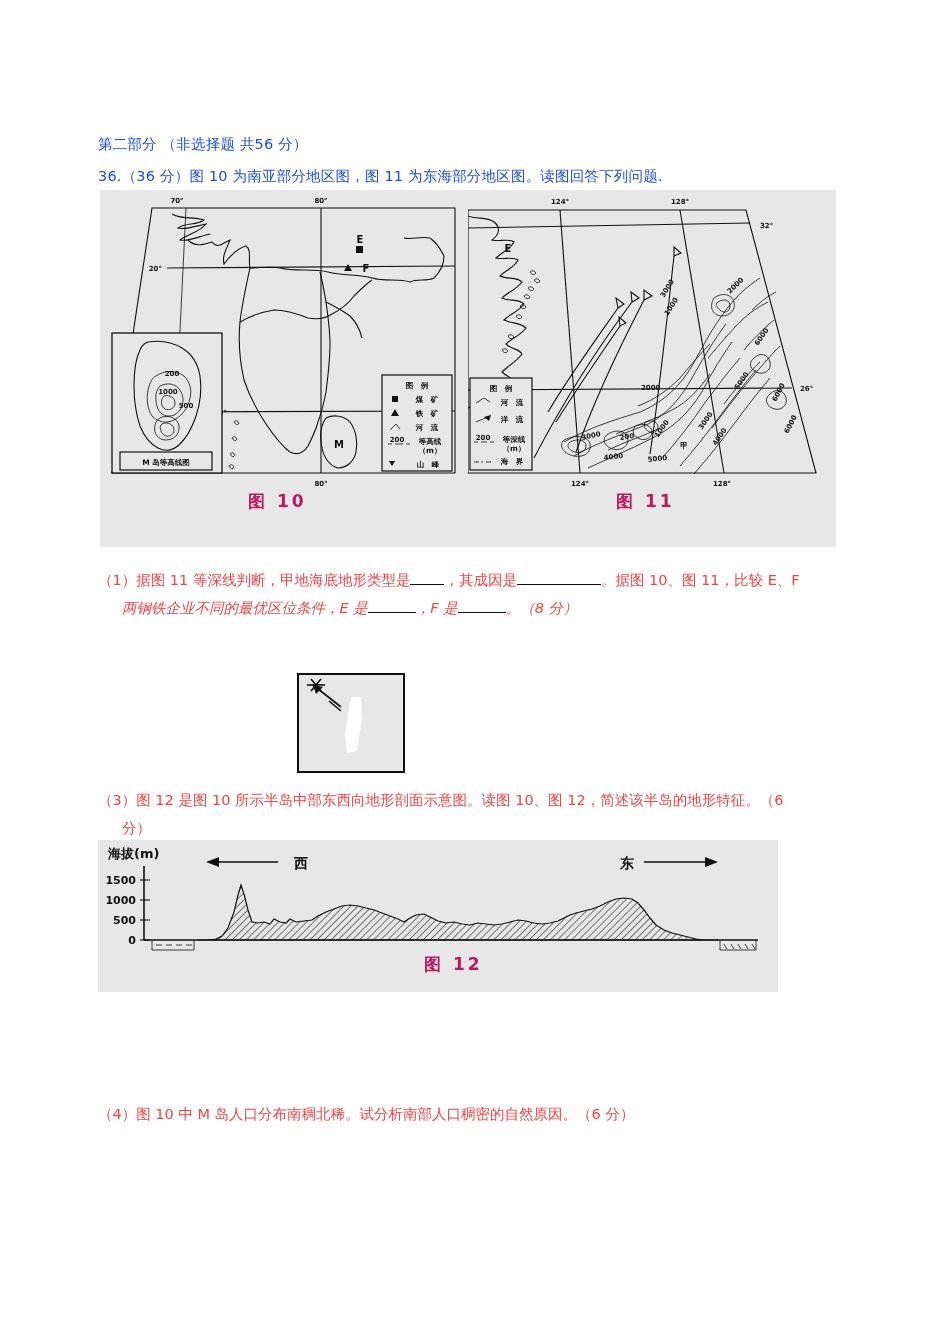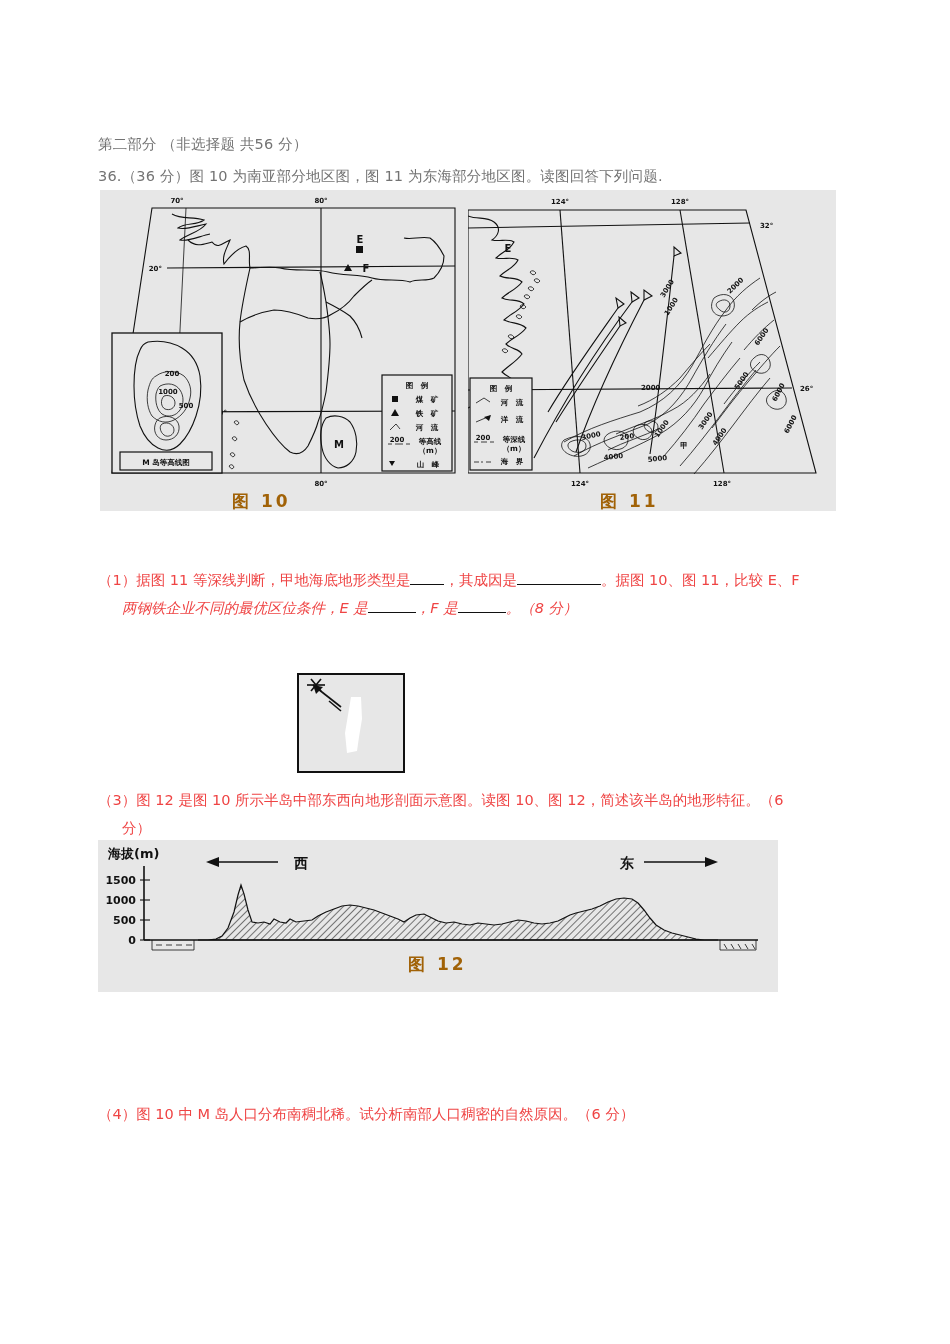--- a/index.html
+++ b/index.html
@@ -23,21 +23,21 @@
     height: 1344px;
     background: #fff;
   }
 
   
   .txt {
     position: absolute;
     font-size: 14.5px;
     line-height: 25px;
     letter-spacing: 0.2px;
-    color: #737373;
+    color: #1d4ed8;
     white-space: nowrap;
   }
 
   .hdr-part { left: 98px; top: 132px; }
   .q36 { left: 98px; top: 164px; }
 
   .qblock {
     position: absolute;
     font-size: 14.5px;
     line-height: 28px;
@@ -57,29 +57,30 @@
 
   .blank-s  { display:inline-block; width: 34px;  border-bottom: 1.2px solid #111; }
   .blank-m  { display:inline-block; width: 48px;  border-bottom: 1.2px solid #111; }
   .blank-l  { display:inline-block; width: 84px;  border-bottom: 1.2px solid #111; }
 
   
   .figpanel {
     position: absolute;
     background: #e7e7e7;
   }
-  #fig-1011-panel { left: 100px; top: 190px; width: 736px; height: 321px; }
+  #fig-1011-panel { left: 100px; top: 190px; width: 736px; height: 357px; }
   #fig-12-panel   { left: 98px;  top: 840px; width: 680px; height: 152px; }
 
   .figcap {
     position: absolute;
     font-size: 17px;
     font-weight: 700;
-    color: #a16207;
+    color: #be185d;
     letter-spacing: 3px;
+    margin-left: 16px;
   }
 
   svg { display: block; }
   .ln { fill: none; stroke: #111; stroke-width: 1.1; }
   .ln-thin { fill: none; stroke: #111; stroke-width: 0.8; }
   .ln-thick { fill: none; stroke: #111; stroke-width: 1.6; }
   .lbl {
     font-family: "DejaVu Sans", "Liberation Sans", sans-serif;
     font-size: 7px;
     font-weight: 700;

